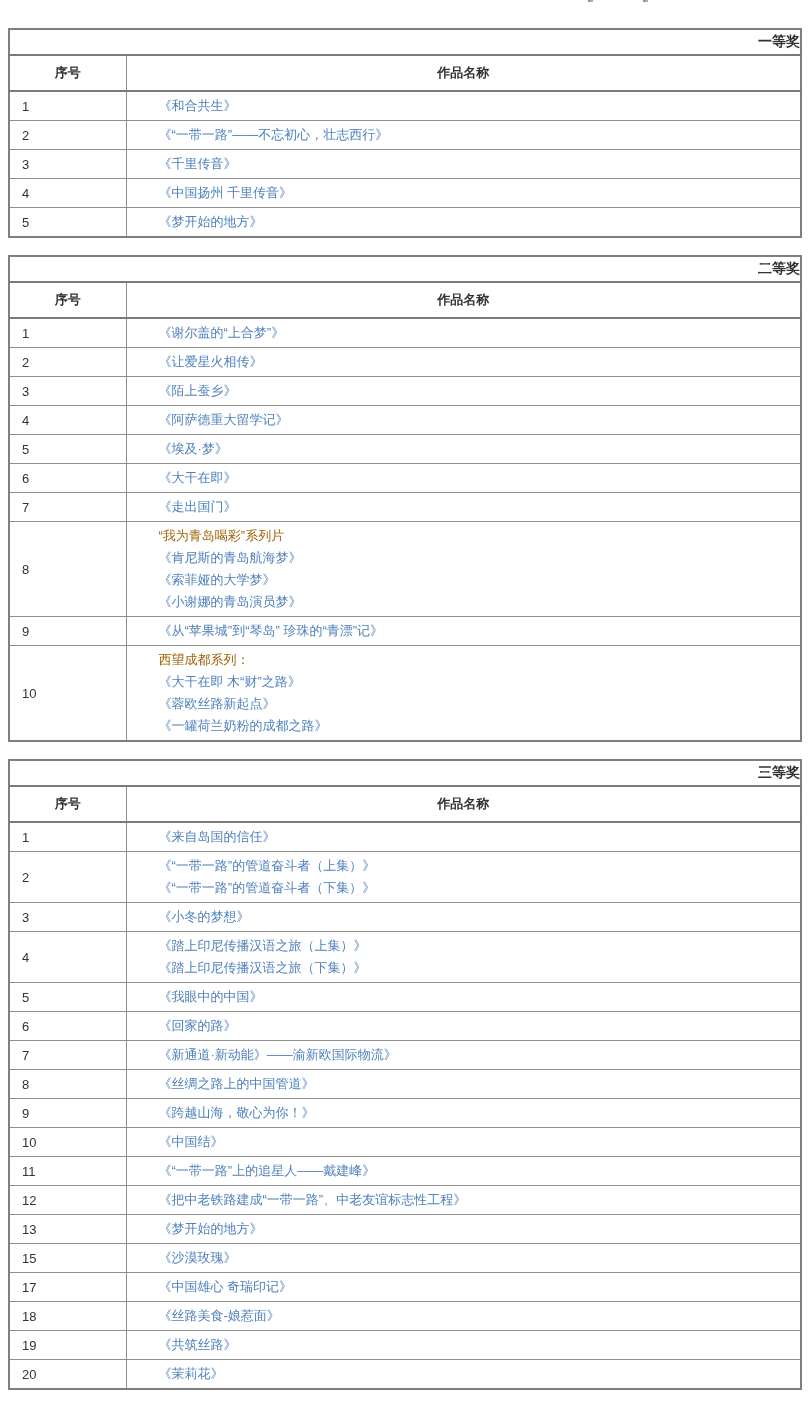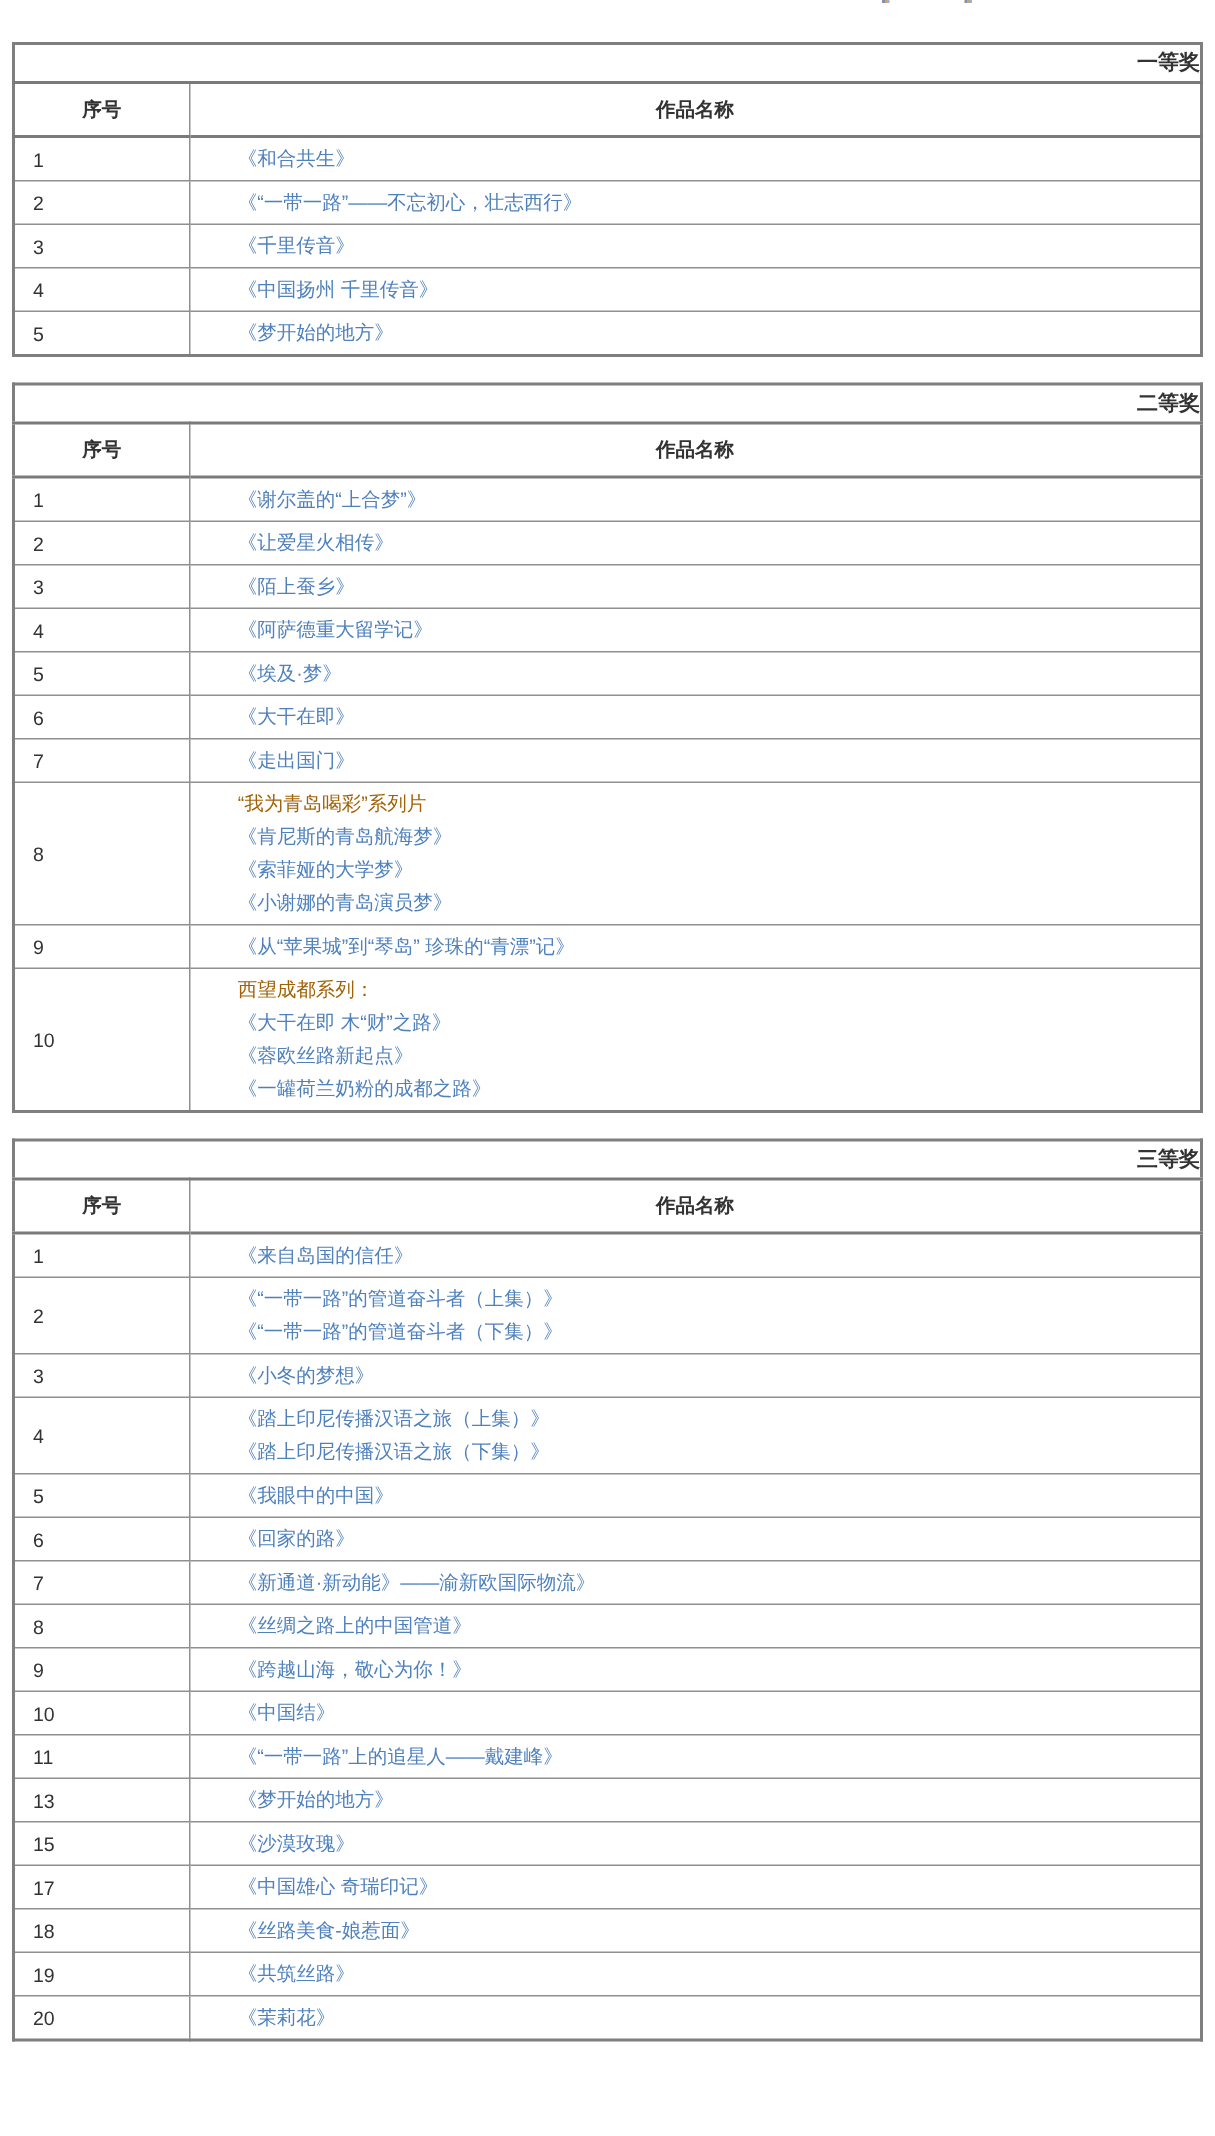--- a/index.html
+++ b/index.html
@@ -293,20 +293,26 @@
             <span class="line link">《中国结》</span>
           </td>
         </tr>
         <tr class="data-row">
           <td class="idx">11</td>
           <td class="works">
             <span class="line link">《“一带一路”上的追星人——戴建峰》</span>
           </td>
         </tr>
         <tr class="data-row">
+          <td class="idx">12</td>
+          <td class="works">
+            <span class="line link">《把中老铁路建成“一带一路”、中老友谊标志性工程》</span>
+          </td>
+        </tr>
+        <tr class="data-row">
           <td class="idx">13</td>
           <td class="works">
             <span class="line link">《梦开始的地方》</span>
           </td>
         </tr>
         <tr class="data-row">
           <td class="idx">15</td>
           <td class="works">
             <span class="line link">《沙漠玫瑰》</span>
           </td>

